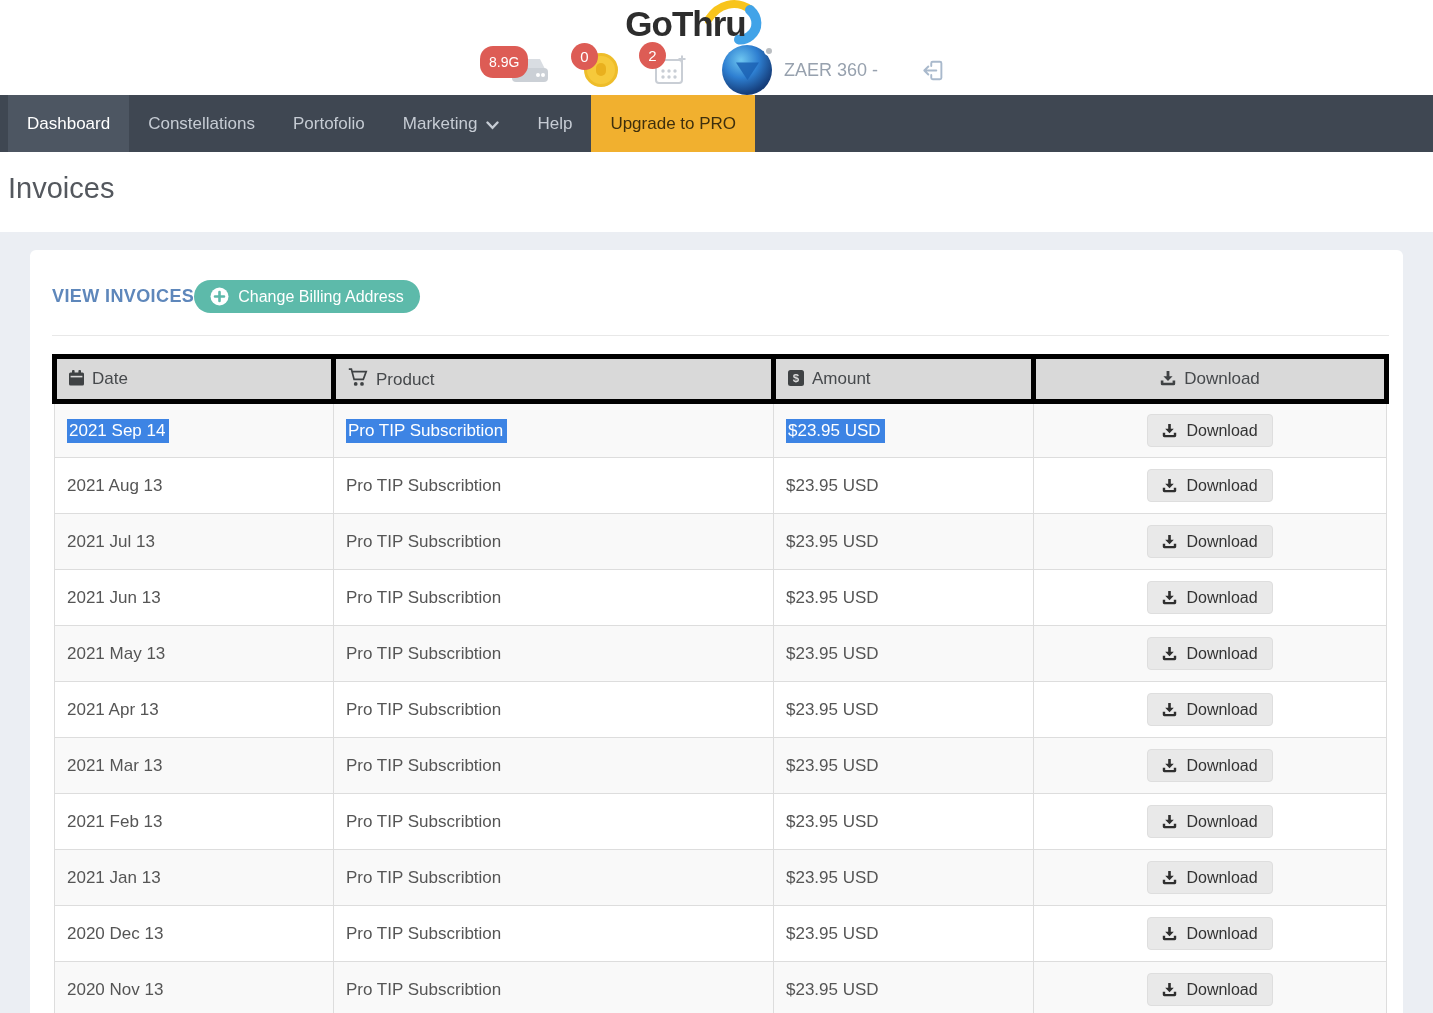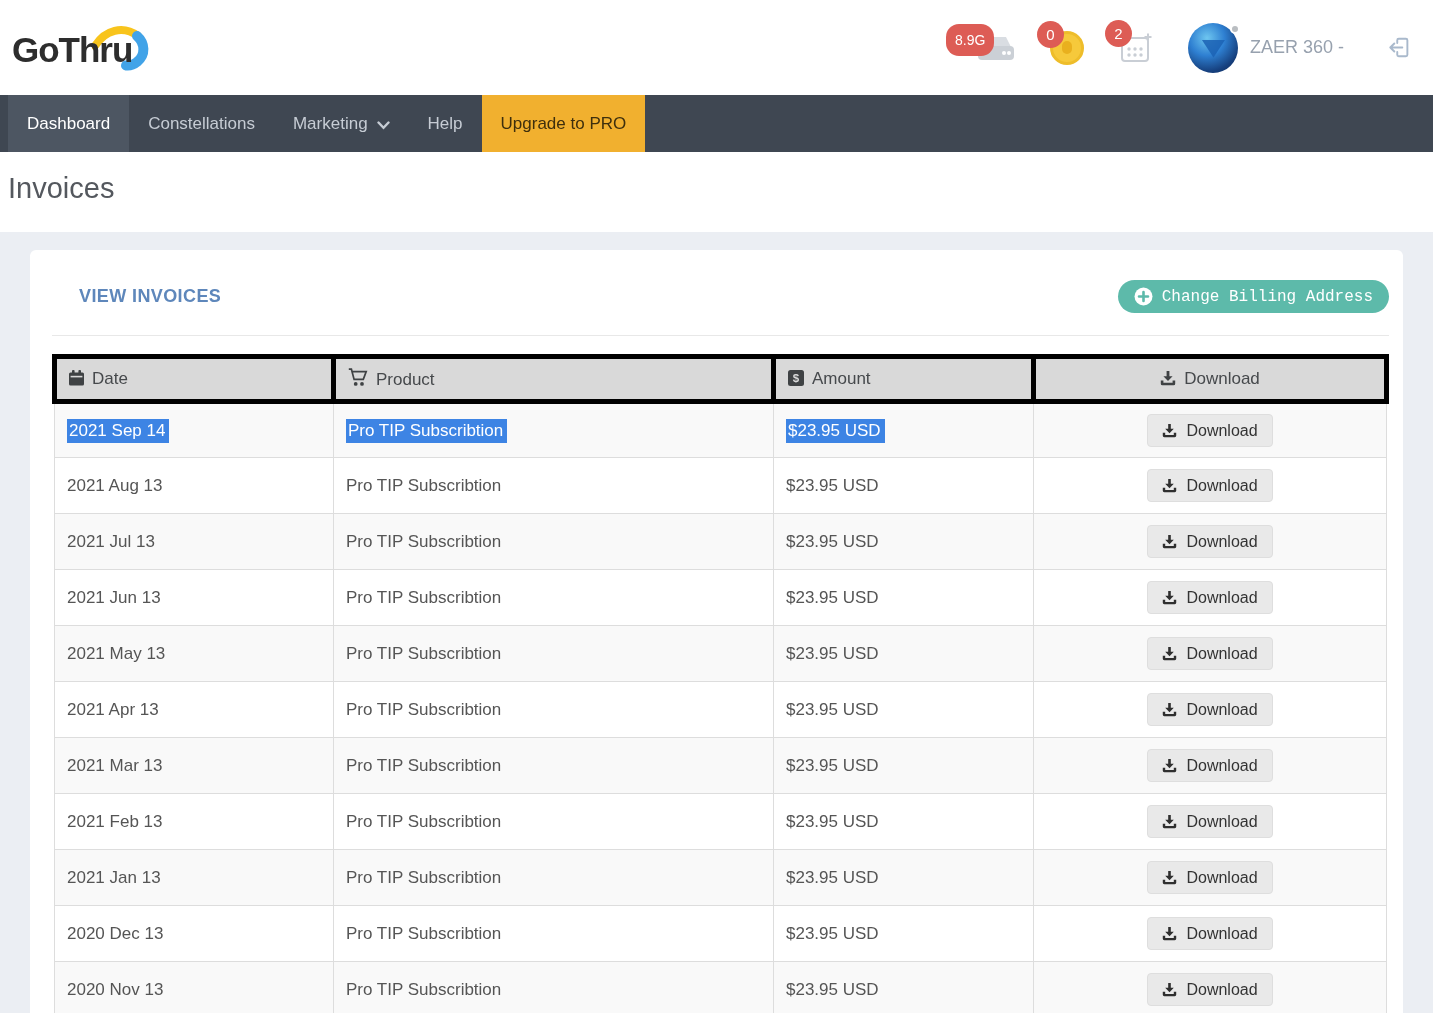--- a/index.html
+++ b/index.html
@@ -7,21 +7,21 @@
     --accent-teal:#5dbaaa; --heading-blue:#5e87bb; --selection-blue:#3d84e4;
     --badge-red:#dd5c55; --page-bg:#ebeef3; --table-header-bg:#d9d9d9;
   }
   *{box-sizing:border-box;}
   html,body{margin:0;padding:0;}
   body{
     width:1433px;height:1013px;overflow:hidden;background:#fff;
     font-family:"Liberation Sans","DejaVu Sans",sans-serif;color:#555;
   }
   
-  .topbar{height:95px;background:#fff;display:flex;align-items:center;justify-content:space-between;padding:0 14px 0 10px;}
+  .topbar{height:95px;background:#fff;display:flex;align-items:center;justify-content:space-between;padding:0 14px 0 10px;flex-direction:column;}
   .logo{position:relative;padding:4px 60px 0 2px;}
   .logo-text{font-size:35px;font-weight:bold;color:#2d2d2d;letter-spacing:-1px;position:relative;z-index:2;}
   .swoosh{position:absolute;left:82px;top:-2px;z-index:1;}
   .topbar-right{display:flex;align-items:center;}
   .icon-wrap{position:relative;margin-left:34px;}
   .badge-pill,.badge-circle{
     position:absolute;background:var(--badge-red);color:#fff;z-index:3;
     display:flex;align-items:center;justify-content:center;font-size:14px;
   }
   .badge-pill{left:-30px;top:-7px;border-radius:13px;padding:13px 9px;height:32px;}
@@ -46,26 +46,26 @@
   .nav-item{display:flex;align-items:center;padding:0 19px;font-size:17px;color:#c6ccd4;cursor:pointer;text-decoration:none;}
   .nav-item.active{background:var(--nav-active-bg);color:#fff;}
   .nav-item.upgrade{background:var(--upgrade-yellow);color:#3e2f0d;}
   .nav-item .caret{margin-left:9px;margin-top:3px;}
   
   .title-bar{height:80px;background:#fff;padding:20px 8px 0;}
   .page-title{font-size:29px;color:#54585e;font-weight:400;}
   
   .content{height:781px;background:var(--page-bg);padding:18px 30px 0;overflow:hidden;}
   .card{background:#fff;border-radius:6px;height:820px;padding:0 14px 0 22px;}
-  .card-top{display:flex;align-items:center;justify-content:space-between;padding:30px 0 22px;margin-left:27px;}
+  .card-top{display:flex;align-items:center;padding:30px 0 22px;}
   .section-title{font-size:18px;font-weight:bold;color:var(--heading-blue);letter-spacing:.4px;}
   .billing-btn{
     display:inline-flex;align-items:center;gap:9px;background:var(--accent-teal);color:#fff;
     border:none;border-radius:17px;height:33px;padding:0 16px;font-size:16px;cursor:pointer;
-    font-family:Liberation Mono, monospace;
+    font-family:Liberation Sans, sans-serif;
   }
   .divider{border-bottom:1px solid #e8e8e8;}
   
   table.invoices{width:100%;border-collapse:collapse;table-layout:fixed;margin-top:18px;font-size:17px;}
   col.c-date{width:279px;} col.c-prod{width:440px;} col.c-amt{width:260px;}
   th{
     background:var(--table-header-bg);height:45px;text-align:left;padding:0 0 0 12px;
     font-weight:400;color:#46494c;border:5px solid #000000;
   }
   th .h-ico{vertical-align:-2px;margin-right:8px;color:#3f4244;}
@@ -139,20 +139,24 @@
   </div>
 </header>
 
 <nav class="navbar">
     <a class="nav-item active">
     <span>Dashboard</span>
 
   </a>
     <a class="nav-item">
     <span>Constellations</span>
+
+  </a>
+    <a class="nav-item">
+    <span>Portofolio</span>
 
   </a>
     <a class="nav-item">
     <span>Marketing</span>
     <svg class="caret" width="13" height="9" viewBox="0 0 13 9" fill="none" stroke="currentColor" stroke-width="2.4" stroke-linecap="round">
       <path d="M1.5 1.5 L6.5 6.8 L11.5 1.5"></path>
     </svg>
   </a>
     <a class="nav-item">
     <span>Help</span>

